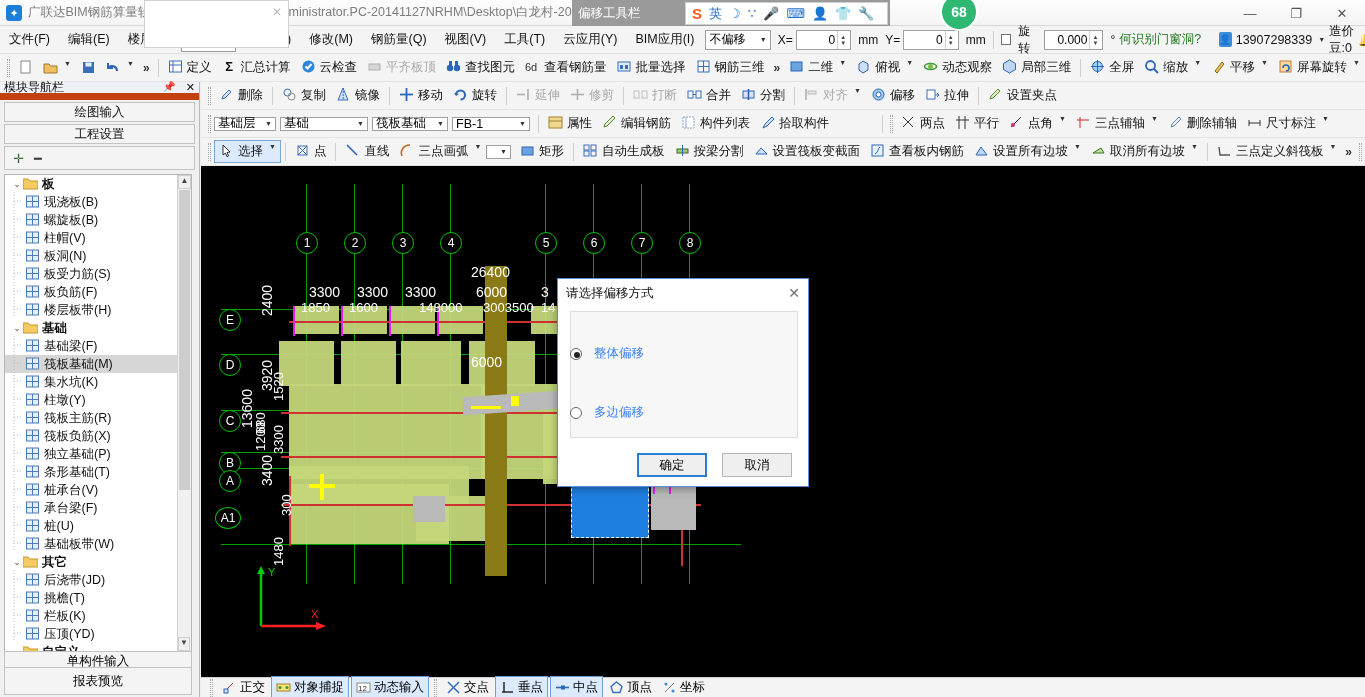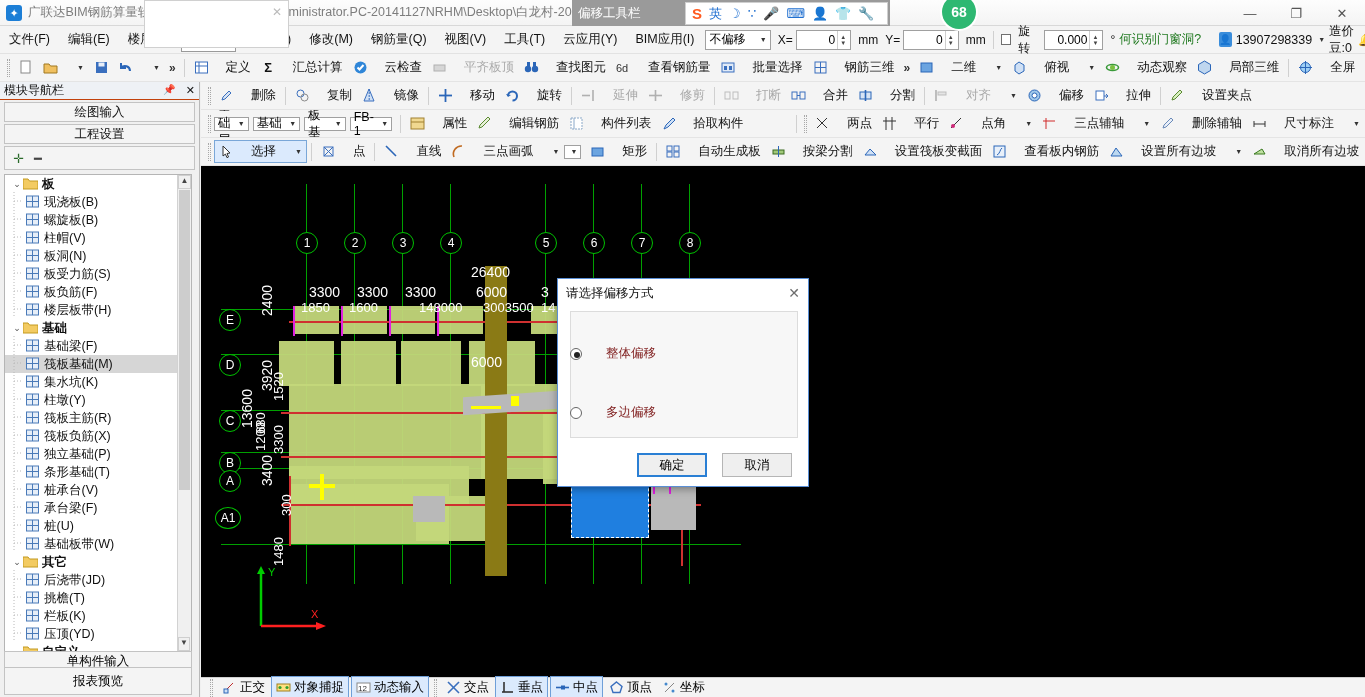--- a/index.html
+++ b/index.html
@@ -87,40 +87,40 @@
   .acct-ic{ width:15px;height:15px;background:#3a8ddb;border-radius:2px;color:#fff;font-size:10px;text-align:center;line-height:15px;}
   .bell{ color:#2f86d8; font-size:12px;}
 
   
   .tb{
     position:absolute; left:0; width:1365px; height:28px;
     background:#f4f4f4; border-bottom:1px solid #e4e4e4;
     display:flex; align-items:center; padding-left:4px; overflow:hidden;
   }
   .tb2{ top:54px; } .tb3{ top:82px; } .tb4{ top:110px; } .tb5{ top:138px; }
-  .tbtn{ display:flex;align-items:center;gap:17px;padding:3px 5px;white-space:nowrap;font-size:12.5px;color:#111;}
+  .tbtn{ display:flex;align-items:flex-start;gap:4px;padding:3px 5px;white-space:nowrap;font-size:12.5px;color:#111;}
   .tbtn.dis{ color:#a9a9a9; }
   .tbtn.sel{ background:#dbeafd; border:1px solid #7aa7d8; padding:2px 4px;}
   .ic{ width:15px;height:15px;display:inline-block; flex:none;}
   .sep{ width:1px;height:18px;background:#d0d0d0;margin:0 4px; flex:none;}
   .grip{ width:3px;height:18px;border-left:1px dotted #a8a8a8;border-right:1px dotted #a8a8a8;margin:0 3px;flex:none;}
   .caret{ font-size:7px;color:#333;margin-left:2px;}
   .dd{
     height:14px;background:#fff;border:1px solid #a0a0a0;display:flex;align-items:center;
     justify-content:space-between;padding:0 3px;font-size:12.5px;margin-right:4px;
   }
   .chevs{ font-size:12px;color:#333;padding:0 4px; font-weight:bold;}
 
   
   .leftpanel{
     position:absolute; left:0; top:82px; width:200px; height:615px;
     background:#f0f0f0; border-right:1px solid #b9b9b9;
   }
   .lp-head{
-    height:18px; background:#eef1f5; border-bottom:1px solid #c2410c;
+    height:18px; background:#eef1f5; border-bottom:7px solid #c2410c;
     display:flex;align-items:center;justify-content:space-between;
     padding:0 4px; font-size:12px; color:#111;font-family:Liberation Serif, serif;
   }
   .lp-btn{
     height:20px;margin:2px 4px;background:#f4f4f4;border:1px solid #c3c3c3;
     display:flex;align-items:center;justify-content:center;font-size:12.5px;color:#111;
   }
   .lp-tools{
     height:24px;background:#f4f4f4;border:1px solid #c3c3c3;margin:2px 4px;
     display:flex;align-items:center;gap:10px;padding-left:8px;
@@ -171,21 +171,21 @@
 
   
   .dialog{
     position:absolute; left:557px; top:278px; width:252px; height:209px;
     background:#fff; border:1px solid #5a8fd6; box-shadow:0 2px 8px rgba(0,0,0,.35);
     z-index:60;
   }
   .dlg-title{ height:28px;display:flex;align-items:center;justify-content:space-between;padding:0 8px;font-size:12.5px;color:#111;}
   .dlg-x{ color:#6d6d6d;font-size:14px;}
   .dlg-group{ position:absolute;left:12px;top:32px;width:228px;height:127px;border:1px solid #dcdcdc;background:#f7f7f7;}
-  .radio-row{ display:flex;align-items:center;gap:24px;position:absolute;left:12px;font-size:12.5px;color:#7f1d1d;}
+  .radio-row{ display:flex;align-items:center;gap:12px;position:absolute;left:12px;font-size:12.5px;color:#3b82f6;}
   .rad{ width:12px;height:12px;border:1px solid #666;border-radius:50%;background:#fff;position:relative;flex:none;}
   .rad.on:after{ content:"";position:absolute;left:3px;top:3px;width:6px;height:6px;border-radius:50%;background:#222;}
   .dlg-btn{
     position:absolute;top:174px;height:24px;width:70px;background:#efefef;border:1px solid #b5b5b5;
     display:flex;align-items:center;justify-content:center;font-size:12.5px;
   }
   .dlg-btn.primary{ border:2px solid #2a7fd4; left:79px; }
   .dlg-btn.sec{ left:164px; }
 
   

